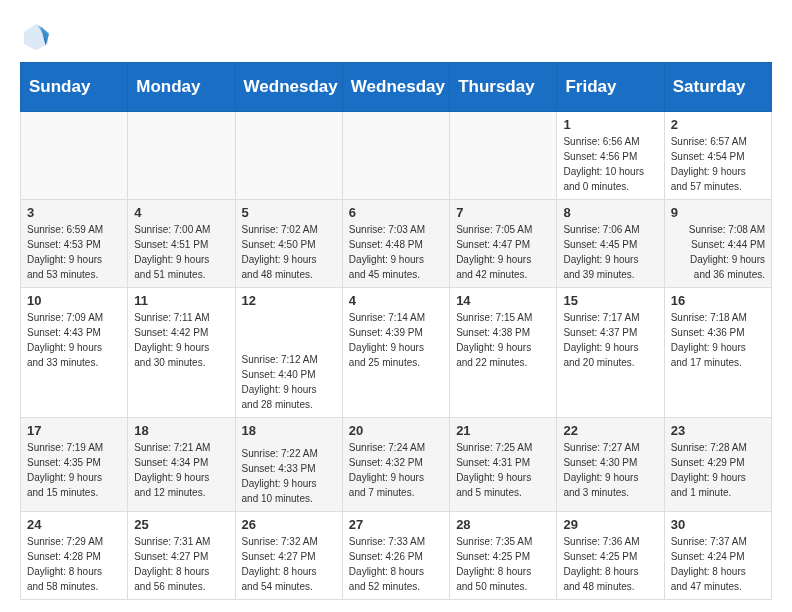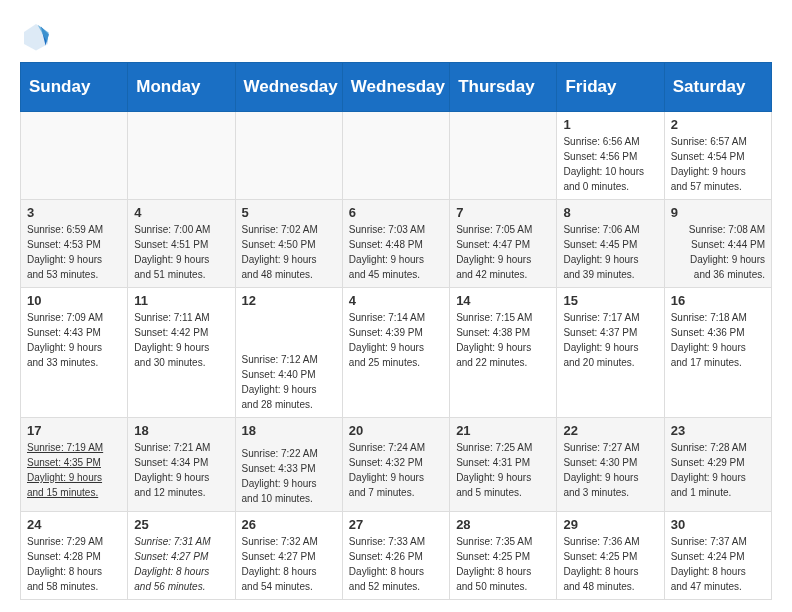--- a/index.html
+++ b/index.html
@@ -222,21 +222,21 @@
         <td>
           <span class="day-num">16</span>
           <div class="day-info" style="white-space: pre-line;">Sunrise: 7:18 AM
 Sunset: 4:36 PM
 Daylight: 9 hours and 17 minutes.</div>
         </td>
       </tr>
       <tr>
         <td>
           <span class="day-num">17</span>
-          <div class="day-info" style="white-space: pre-line; text-decoration: underline;">Sunrise: 7:19 AM
+          <div class="day-info" style="white-space: pre-line;">Sunrise: 7:19 AM
 Sunset: 4:35 PM
 Daylight: 9 hours and 15 minutes.</div>
         </td>
         <td>
           <span class="day-num">18</span>
           <div class="day-info" style="white-space: pre-line;">Sunrise: 7:21 AM
 Sunset: 4:34 PM
 Daylight: 9 hours and 12 minutes.</div>
         </td>
         <td>
@@ -272,21 +272,21 @@
       </tr>
       <tr>
         <td>
           <span class="day-num">24</span>
           <div class="day-info" style="white-space: pre-line;">Sunrise: 7:29 AM
 Sunset: 4:28 PM
 Daylight: 8 hours and 58 minutes.</div>
         </td>
         <td>
           <span class="day-num">25</span>
-          <div class="day-info" style="white-space: pre-line; font-style: italic;">Sunrise: 7:31 AM
+          <div class="day-info" style="white-space: pre-line;">Sunrise: 7:31 AM
 Sunset: 4:27 PM
 Daylight: 8 hours and 56 minutes.</div>
         </td>
         <td>
           <span class="day-num">26</span>
           <div class="day-info" style="white-space: pre-line;">Sunrise: 7:32 AM
 Sunset: 4:27 PM
 Daylight: 8 hours and 54 minutes.</div>
         </td>
         <td>

